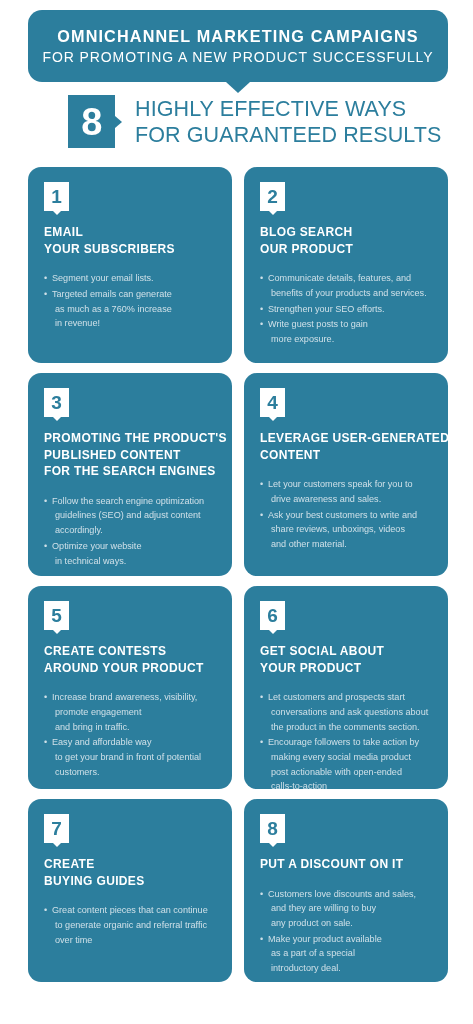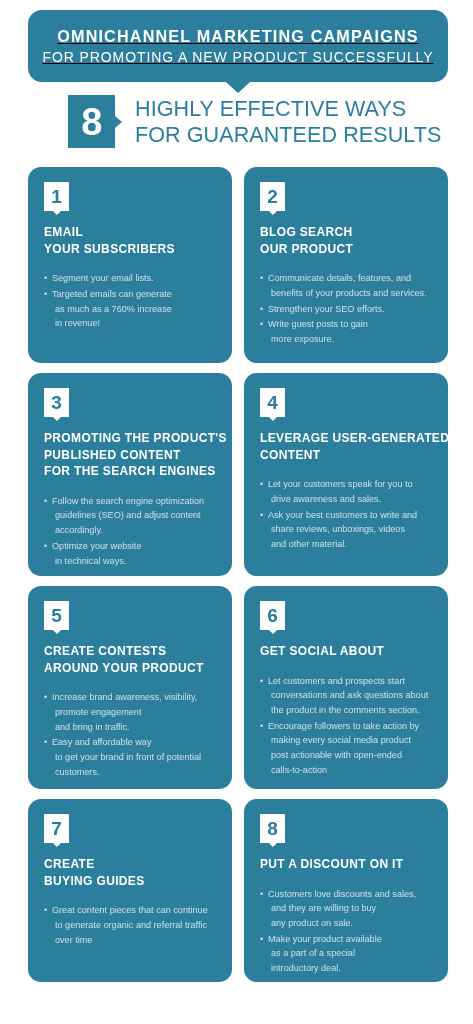--- a/index.html
+++ b/index.html
@@ -15,21 +15,20 @@
     overflow: hidden;
     position: relative;
   }
 
   
   .banner-wrap {
     position: absolute;
     left: 28px;
     top: 10px;
     width: 420px;
-    text-decoration: underline;
   }
   .banner {
     background: #2c7e9d;
     border-radius: 14px;
     padding: 16px 10px 15px 10px;
     text-align: center;
     box-sizing: border-box;
   }
   .banner-line1 {
     color: #ffffff;
@@ -304,20 +303,21 @@
         <li><span>Increase brand awareness, visibility,</span><span class="cont">promote engagement</span><span class="cont">and bring in traffic.</span></li>
         <li><span>Easy and affordable way</span><span class="cont">to get your brand in front of potential</span><span class="cont">customers.</span></li>
       </ul>
     </div>
     <div class="card r3">
       <div class="badge">
         <span class="num">6</span>
       </div>
       <div class="card-title">
         <span class="tl">GET SOCIAL ABOUT</span>
+        <span class="tl">YOUR PRODUCT</span>
       </div>
       <ul class="bullets">
         <li><span>Let customers and prospects start</span><span class="cont">conversations and ask questions about</span><span class="cont">the product in the comments section.</span></li>
         <li><span>Encourage followers to take action by</span><span class="cont">making every social media product</span><span class="cont">post actionable with open-ended</span><span class="cont">calls-to-action</span></li>
       </ul>
     </div>
     <div class="card r4">
       <div class="badge">
         <span class="num">7</span>
       </div>

